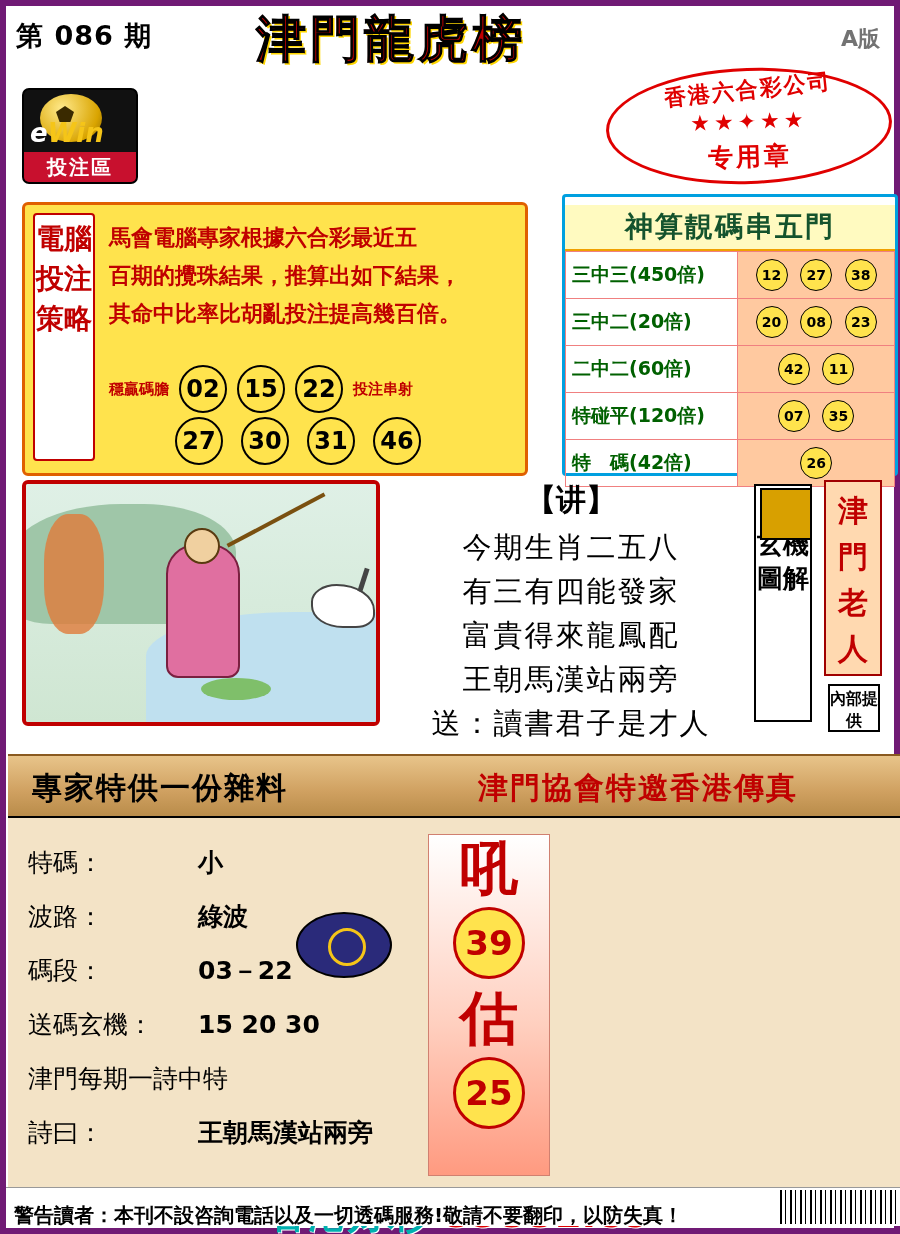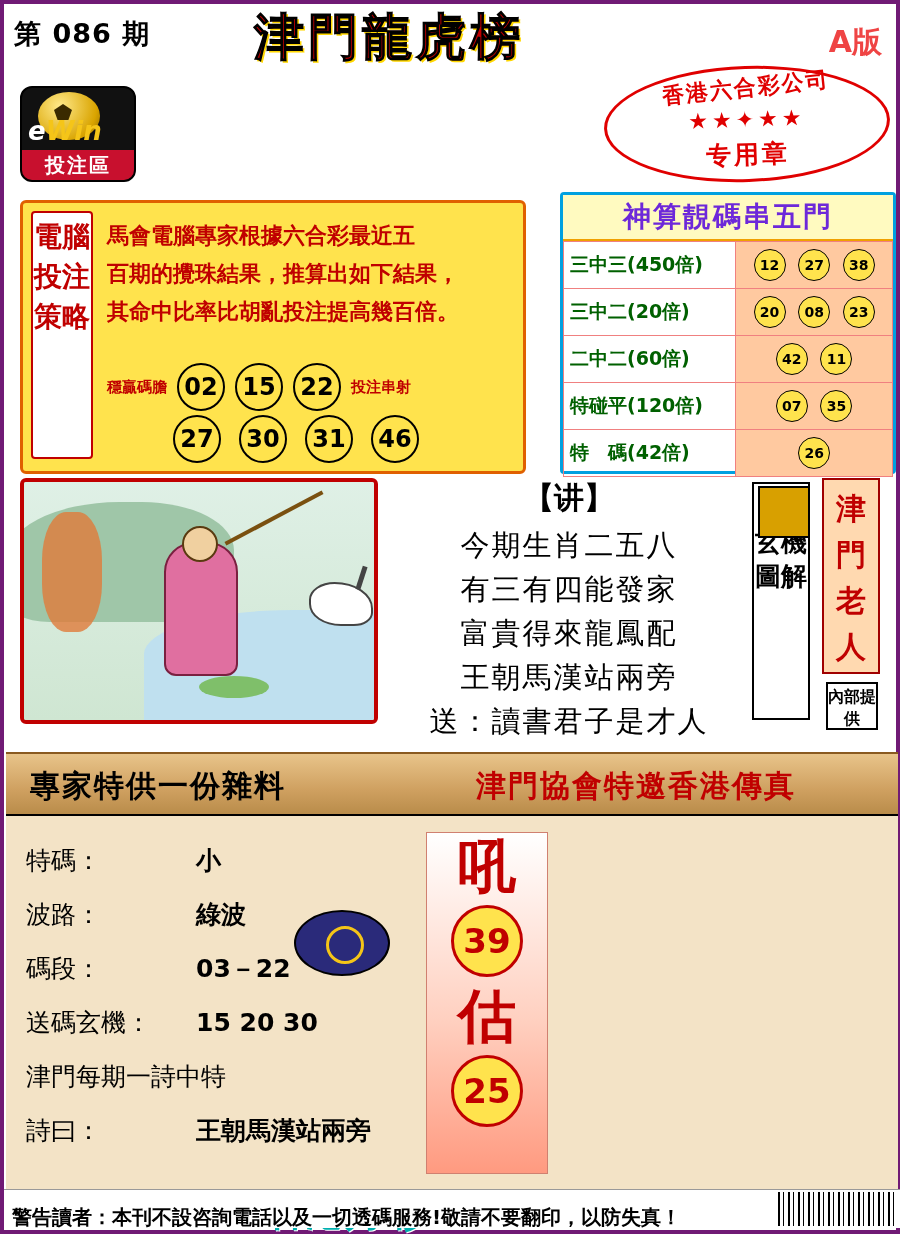--- a/index.html
+++ b/index.html
@@ -3,39 +3,39 @@
 <meta charset="utf-8">
 <style>
   html,body{margin:0;padding:0;}
   body{
     width:900px;height:1234px;
     background:#ffffff;
     font-family:"DejaVu Sans","Liberation Sans",sans-serif;
     overflow:hidden;
     position:relative;
   }
-  .page{position:relative;width:900px;height:1234px;box-sizing:border-box;border:4px solid #701a75;background:#fff;}
+  .page{position:relative;width:900px;height:1234px;box-sizing:border-box;border:6px solid #701a75;background:#fff;}
 
   
   .header{position:relative;height:64px;}
   .issue{position:absolute;left:10px;top:12px;font-size:27px;font-weight:bold;color:#000;letter-spacing:1px;font-family:"DejaVu Sans",sans-serif;}
   .main-title{position:absolute;left:250px;top:0px;font-size:50px;font-weight:bold;color:#c00000;letter-spacing:4px;
      -webkit-text-stroke:1px #000; text-shadow:2px 2px 0 #ffd700;}
-  .ver{position:absolute;right:14px;top:18px;font-size:30px;font-weight:bold;color:#ef4444;margin-left:8px;}
+  .ver{position:absolute;right:14px;top:18px;font-size:22px;font-weight:bold;color:#737373;margin-left:8px;}
 
   
   .stamp{position:absolute;left:600px;top:62px;width:280px;height:110px;border:3px solid #e00000;border-radius:50%;
      color:#e00000;text-align:center;transform:rotate(-2deg);}
   .stamp .arc{position:absolute;top:4px;left:0;width:100%;font-size:22px;font-weight:bold;letter-spacing:2px;
      transform:rotate(-4deg);}
   .stamp .stars{position:absolute;top:38px;left:0;width:100%;font-size:22px;letter-spacing:4px;}
   .stamp .btm{position:absolute;bottom:8px;left:0;width:100%;font-size:25px;font-weight:bold;letter-spacing:3px;}
 
   
-  .ewin{position:absolute;left:16px;top:82px;width:112px;height:92px;background:#111;border:2px solid #000;border-radius:12px;overflow:hidden;}
+  .ewin{position:absolute;left:16px;top:82px;width:112px;height:92px;background:#111;border:2px solid #000;border-radius:7px;overflow:hidden;}
   .ewin .ball{position:absolute;left:16px;top:4px;width:62px;height:48px;border-radius:50%;
      background:radial-gradient(circle at 35% 30%,#ffe98a,#d9a400 70%,#8a6500);}
   .ewin .ball:after{content:"";position:absolute;left:16px;top:12px;width:18px;height:16px;background:#3a2a00;
      clip-path:polygon(50% 0,100% 38%,80% 100%,20% 100%,0 38%);}
   .ewin .etxt{position:absolute;left:6px;top:28px;width:100%;color:#fff;font-size:26px;font-weight:bold;font-style:italic;}
   .ewin .etxt b{color:#f5c518;}
   .ewin .bar{position:absolute;left:0;bottom:0;width:100%;height:30px;background:#c8102e;color:#fff;
      font-size:20px;font-weight:bold;text-align:center;line-height:30px;letter-spacing:2px;}
 
   
@@ -44,22 +44,22 @@
      color:#c00000;font-size:28px;font-weight:bold;text-align:center;line-height:40px;padding-top:4px;box-sizing:border-box;}
   .strategy .lines{position:absolute;left:84px;top:14px;width:404px;color:#c00000;font-size:22px;line-height:38px;font-weight:bold;}
   .strategy .row2{position:absolute;left:84px;top:160px;width:404px;display:flex;align-items:center;gap:10px;}
   .strategy .row3{position:absolute;left:150px;top:212px;width:340px;display:flex;align-items:center;gap:18px;}
   .ball-y{width:44px;height:44px;border-radius:50%;background:#ffe34d;border:2px solid #000;color:#000;
      font-size:24px;font-weight:bold;display:flex;align-items:center;justify-content:center;}
   .tagtxt{color:#c00000;font-size:15px;font-weight:bold;}
 
   
   .rtable{position:absolute;left:556px;top:188px;width:330px;height:276px;border:3px solid #00a0e0;background:#fff;border-radius:4px;}
-  .rtable .cap{height:44px;background:#fffac0;border-bottom:2px solid #f0a000;color:#6d28d9;font-size:28px;font-weight:bold;
-     text-align:center;line-height:44px;letter-spacing:2px;}
+  .rtable .cap{height:44px;background:#fffac0;border-bottom:2px solid #f0a000;color:#14532d;font-size:28px;font-weight:bold;
+     text-align:center;line-height:44px;letter-spacing:2px;margin-top:8px;}
   .rtable table{width:100%;border-collapse:collapse;}
   .rtable td{border:1px solid #f08080;height:44px;font-size:19px;font-weight:bold;color:#006000;padding-left:6px;margin-top:48px;}
   .rtable td.nums{background:#ffc9a0;text-align:center;padding:0;}
   .rtable .bl{display:inline-flex;width:30px;height:30px;border-radius:50%;background:#ffe34d;border:1.5px solid #000;
      color:#000;font-size:14px;font-weight:bold;align-items:center;justify-content:center;margin:0 3px;}
 
   
   .pic{position:absolute;left:16px;top:474px;width:350px;height:238px;border:4px solid #c00000;border-radius:6px;overflow:hidden;background:#cfe8d0;}
   .pic .sky{position:absolute;inset:0;background:linear-gradient(#dff0e6,#cfe6d2);}
   .pic .hill{position:absolute;left:-20px;top:20px;width:230px;height:120px;background:#9fc6a8;border-radius:50% 40% 30% 20%;}

